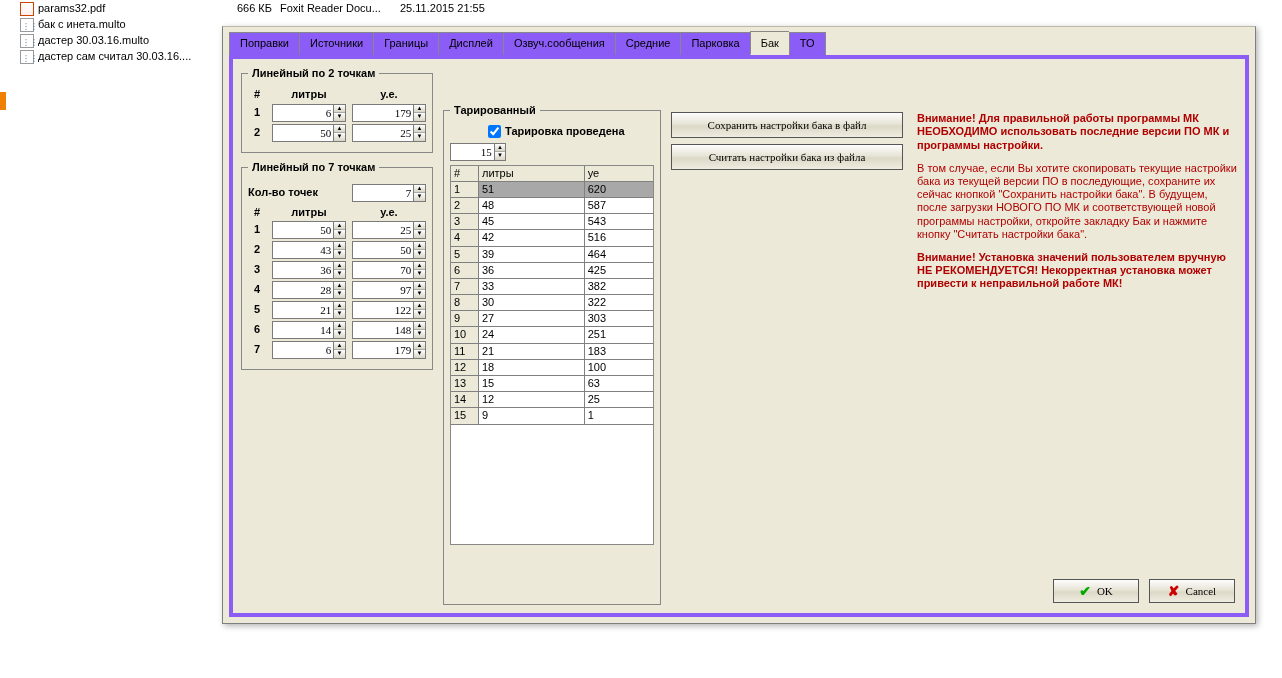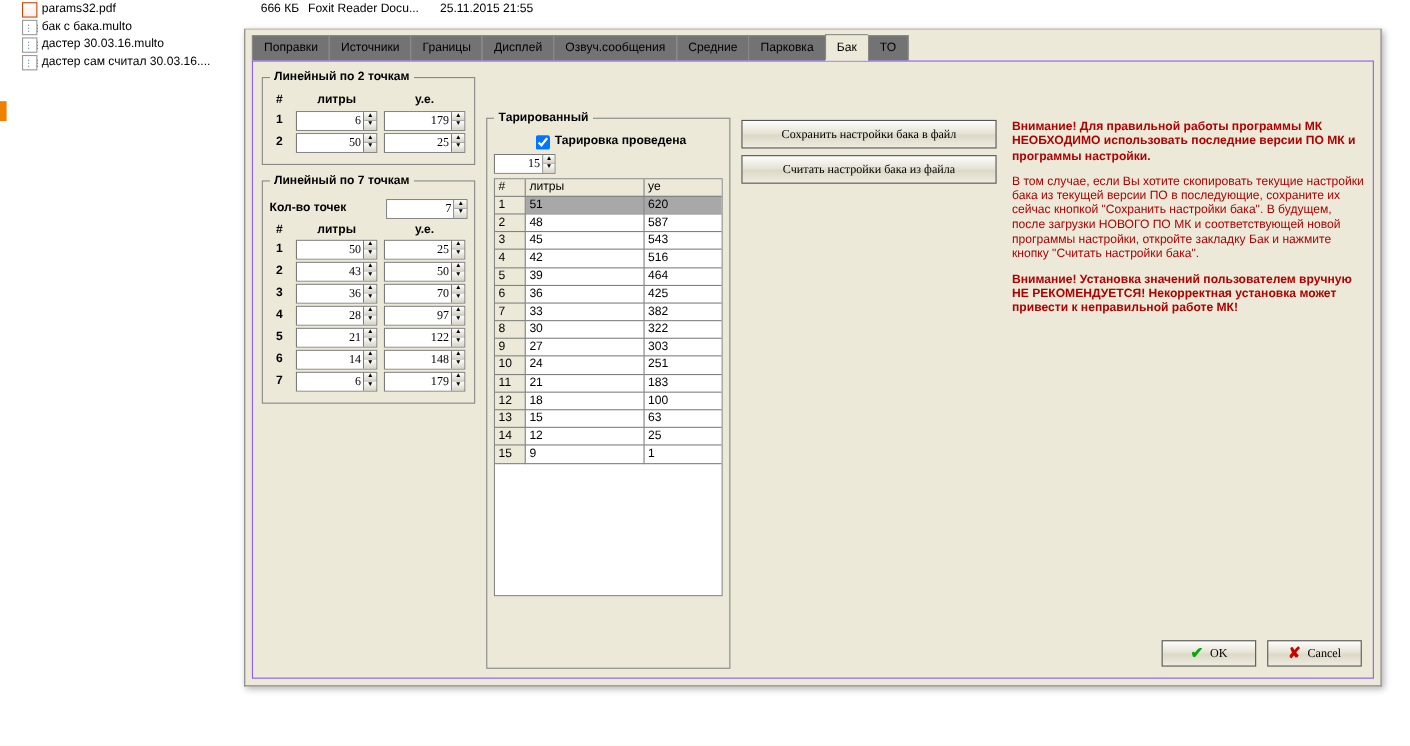--- a/index.html
+++ b/index.html
@@ -84,23 +84,23 @@
   }
   .tab:last-child { border-right:1px solid #888; }
   .tab.active {
     background:#ece9d8;
     border-bottom:1px solid #ece9d8;
     top:0;
     padding-top:5px;
     padding-bottom:4px;
     z-index:2;
   }
-  .tab.inactive { background:#737373; }
+  .tab.inactive { background:#8b5cf6; }
   .tabcontent {
-    border:1px solid #8b5cf6;
+    border:4px solid #8b5cf6;
     margin: 0 6px 6px 6px;
     flex:1;
     background:#ece9d8;
     position:relative;
     padding:8px;
     display:flex;
     gap:10px;
   }
   fieldset.group {
     border:1px solid #888;
@@ -136,21 +136,21 @@
     font-size:6px; text-align:center; line-height:7px; cursor:pointer;
     border-bottom:1px solid #aaa;
   }
   .spin .btns div:last-child { border-bottom:none; }
 
   .kvrow { display:flex; align-items:center; gap:6px; margin:4px 0;}
   .kvrow .lbl { flex:1; font-weight:bold; }
 
   
   .midcol { width:226px;margin-top:37px; }
-  .chk { display:flex; align-items:flex-end; gap:4px; margin:2px 0 4px 2px;padding-left:36px;}
+  .chk { display:flex; align-items:flex-start; gap:4px; margin:2px 0 4px 2px;padding-left:36px;}
   .chk input { margin:0; }
 
   .grid {
     border:1px solid #000;
     border-collapse:collapse;
     width:100%;
     background:#fff;
     margin-top:4px;
   }
   .grid th, .grid td {
@@ -206,21 +206,21 @@
           <span class="icon-pdf"></span>
           <span>params32.pdf</span>
         </span>
     <span class="fsize">666 КБ</span>
     <span class="ftype">Foxit Reader Docu...</span>
     <span class="fdate">25.11.2015 21:55</span>
       </div>
       <div class="explorer-row">
         <span class="fname">
           <span class="icon-multo"></span>
-          <span>бак с бака.multo</span>
+          <span>бак с инета.multo</span>
         </span>
     <span class="fsize"></span>
     <span class="ftype"></span>
     <span class="fdate"></span>
       </div>
       <div class="explorer-row">
         <span class="fname">
           <span class="icon-multo"></span>
           <span>дастер 30.03.16.multo</span>
         </span>

